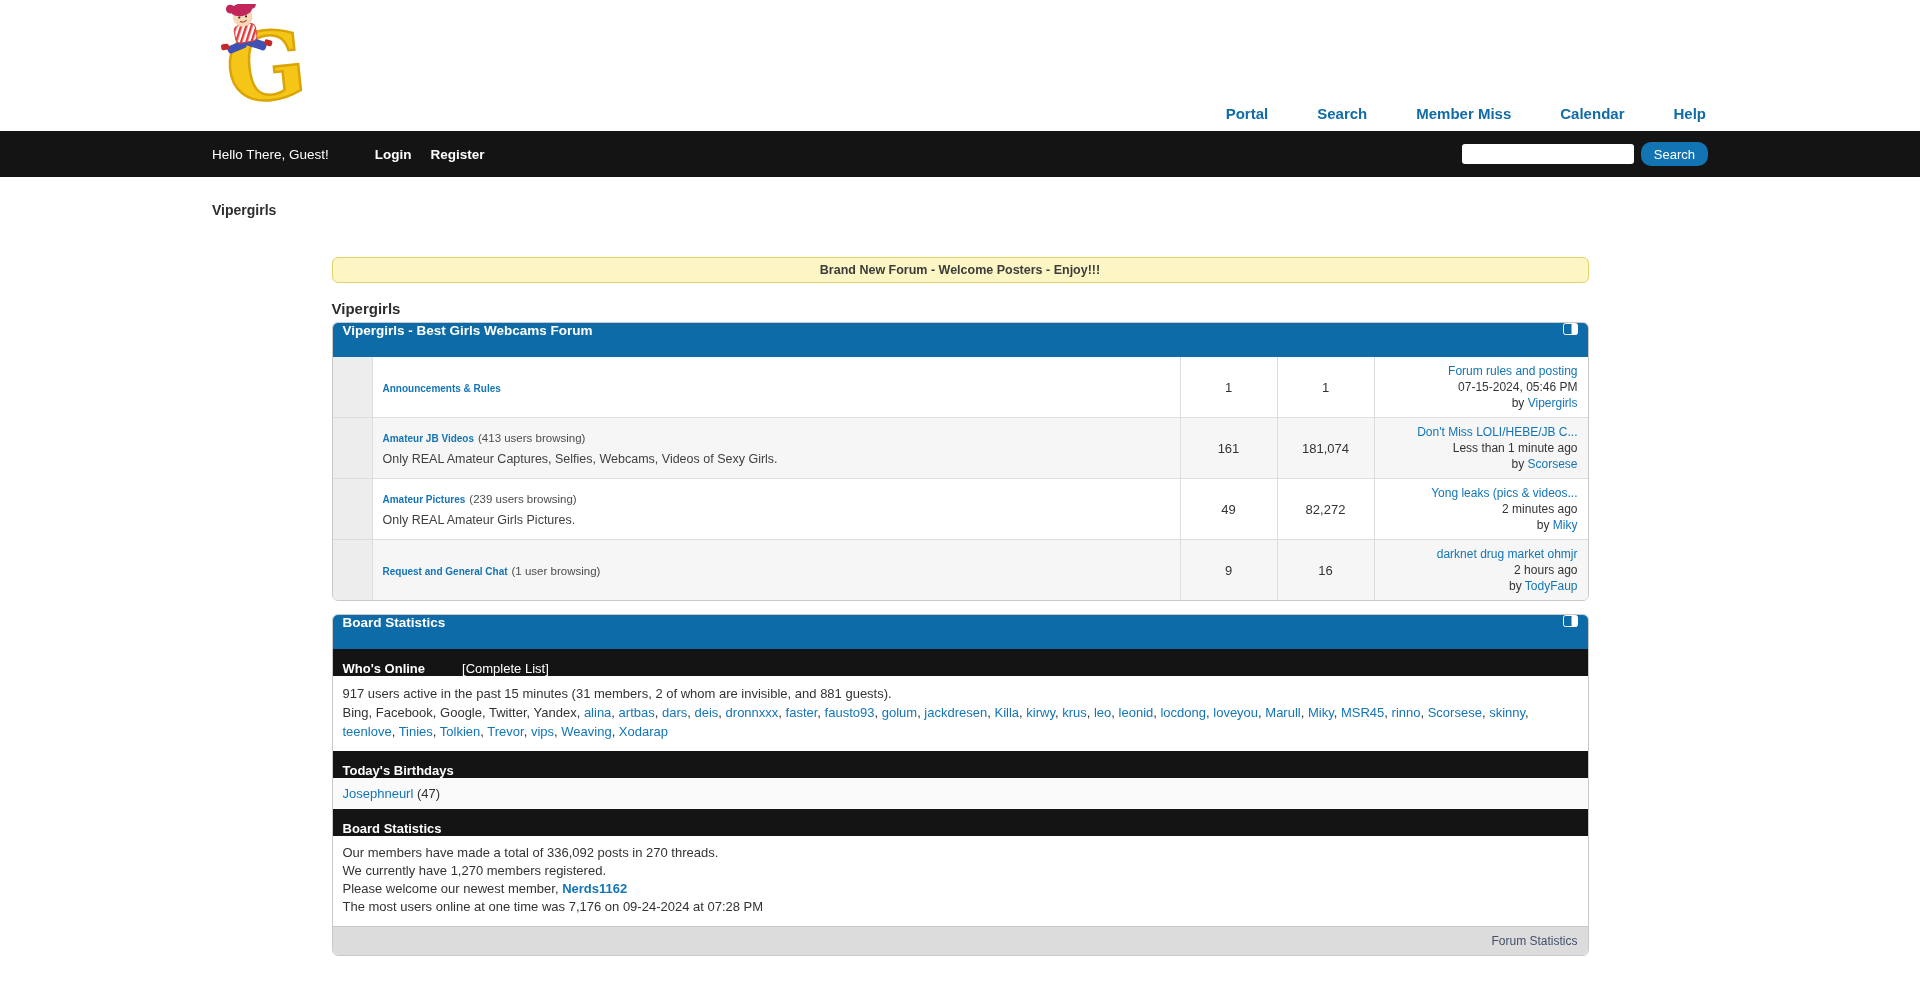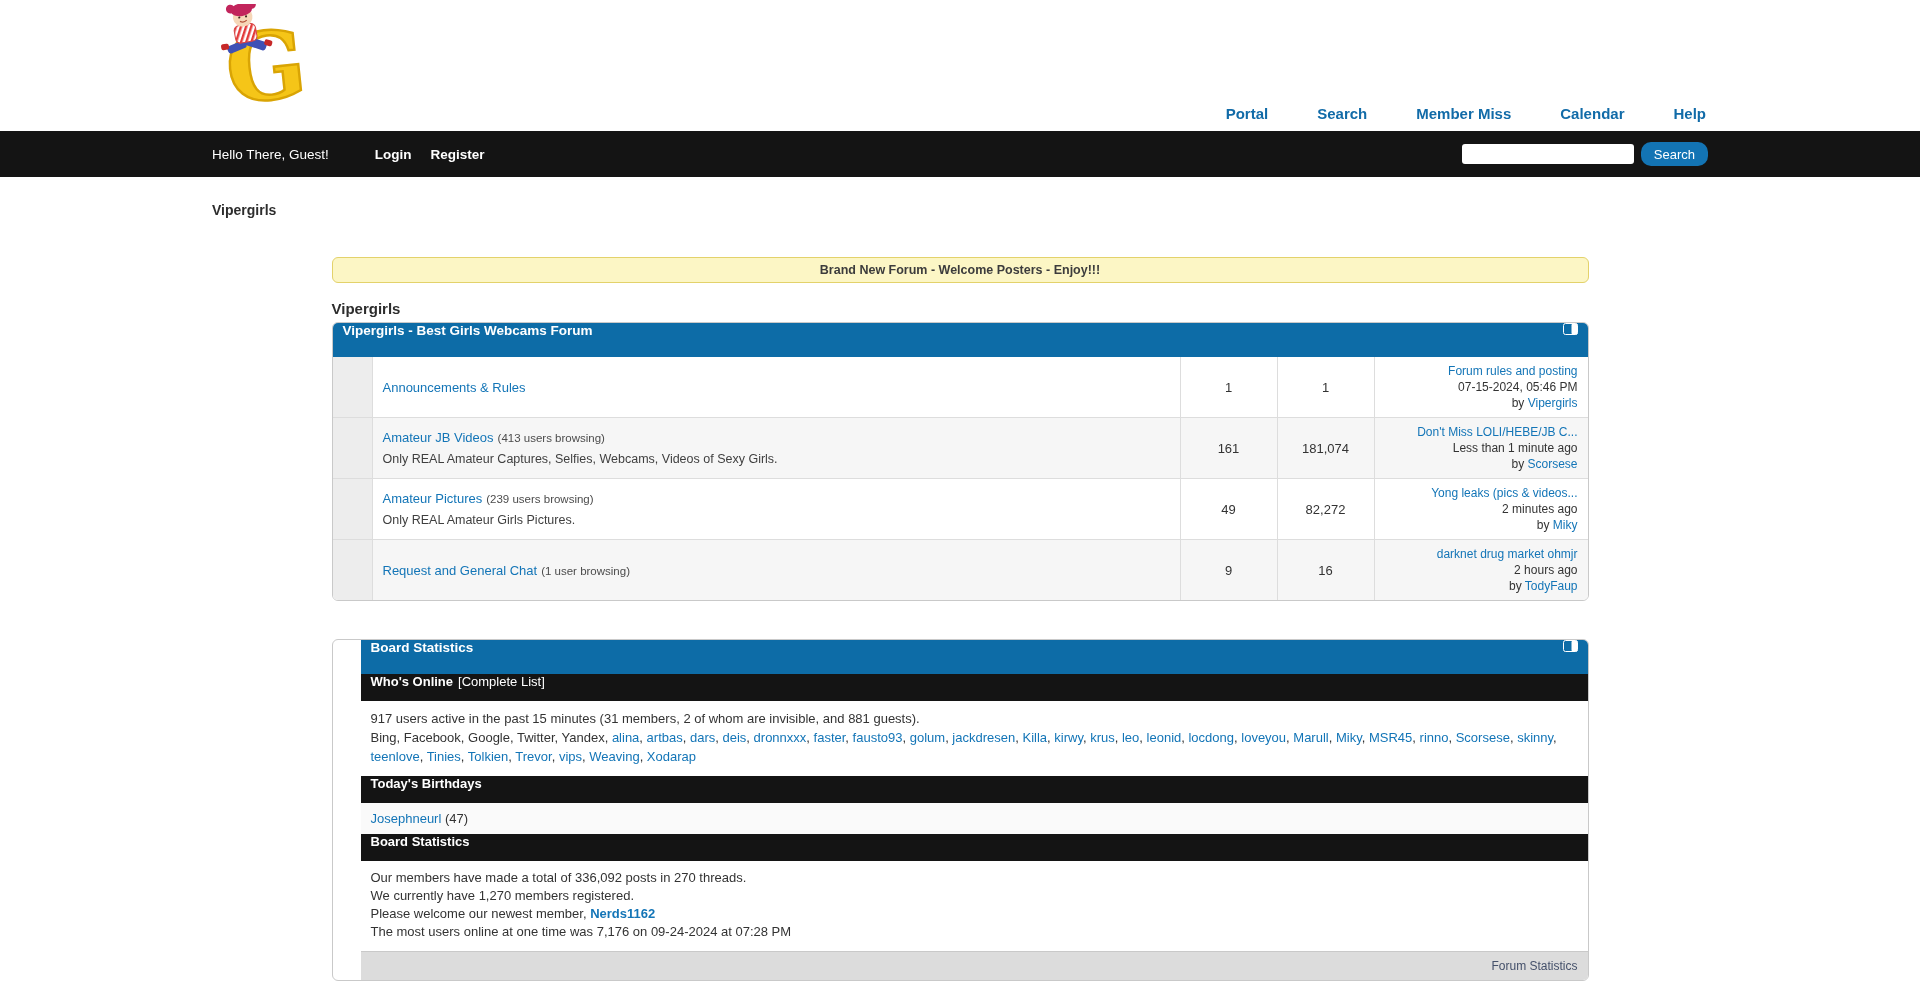--- a/index.html
+++ b/index.html
@@ -31,45 +31,45 @@
   .searchbox input{width:172px;height:20px;border:none;border-radius:3px;padding:0 7px;font-size:12px;font-family:"Liberation Sans",sans-serif;}
   .searchbox button{margin-left:7px;background:#1374b4;color:#fff;border:none;border-radius:10px;height:24px;padding:0 13px;font-size:13px;font-family:"Liberation Sans",sans-serif;cursor:pointer;}
 
   .crumb{padding:0 212px;margin-top:25px;font-weight:bold;font-size:14px;color:#2d2d2d;}
 
   .main{width:1257px;margin:0 auto;}
   .banner{margin-top:39px;background:var(--banner-bg);border:1px solid var(--banner-border);border-radius:6px;text-align:center;padding:5px 0;font-weight:bold;font-size:12.5px;color:#3c3c3c;}
   .cat-title{margin-top:17px;margin-bottom:5px;font-weight:bold;font-size:15px;color:#2d2d2d;}
 
   .panel{border:1px solid var(--border);border-radius:6px;overflow:hidden;}
-  .panel + .panel{margin-top:38px;padding-left:28px;}
+  .panel + .panel{margin-top:13px;}
   .panel-head{background:var(--header-blue);color:#fff;font-weight:bold;font-size:13.5px;padding:0 10px;height:34px;display:flex;align-items:flex-start;}
   .collapse-btn{margin-left:auto;display:flex;align-items:center;cursor:pointer;}
 
   .colhead{background:var(--bar-black);color:#fff;font-weight:bold;font-size:13px;display:flex;height:32px;align-items:center;}
   .ch-forum{flex:1;padding-left:10px;}
   .ch-threads,.ch-posts{width:97px;text-align:center;}
   .ch-last{width:213px;text-align:center;}
 
   .frow{display:flex;min-height:58px;background:#fff;border-top:1px solid var(--cell-border);}
   .frow:first-child{border-top:none;}
   .frow.alt{background:#f6f6f6;}
   .cell-status{width:40px;background:#ededed;border-right:1px solid var(--cell-border);}
   .cell-main{flex:1;padding:9px 10px;display:flex;flex-direction:column;justify-content:center;border-right:1px solid var(--cell-border);}
   .forum-title-line{font-size:13px;}
-  .forum-link{font-weight:normal;font-size:13px;}
+  .forum-link{font-weight:bold;font-size:10px;}
   .browsing{font-size:11.5px;color:#4c4c4c;margin-left:4px;}
   .forum-desc{font-size:12.5px;color:#3f3f3f;margin-top:7px;}
   .cell-threads,.cell-posts{width:97px;display:flex;align-items:center;justify-content:center;border-right:1px solid var(--cell-border);font-size:13px;color:#333;}
   .cell-last{width:213px;padding:7px 10px;display:flex;flex-direction:column;justify-content:center;text-align:right;font-size:12px;gap:2px;}
   .lp-title{font-size:12px;}
   .lp-time{color:#333;}
   .lp-by{color:#333;}
 
-  .subbar{background:var(--bar-black);color:#fff;font-size:13px;padding:0 10px;height:27px;display:flex;align-items:flex-start;}
+  .subbar{background:var(--bar-black);color:#fff;font-size:13px;padding:0 10px;height:27px;display:flex;align-items:flex-end;gap:32px;}
   .subbar .bold{font-weight:bold;}
   .subbar a{color:#fff;margin-left:5px;}
   .online-block{padding:8px 10px 10px;font-size:13px;line-height:19px;background:#fff;}
   .bday-row{padding:8px 10px;font-size:13px;background:#fafafa;}
   .stats-block{padding:8px 10px 10px;font-size:13px;line-height:18px;background:#fff;}
   .stats-block .newest{font-weight:bold;}
   .panel-foot{background:#dcdcdc;border-top:1px solid var(--border);padding:7px 10px;text-align:right;font-size:12px;}
   .panel-foot a{color:#44506a;}
 </style>
 </head>

